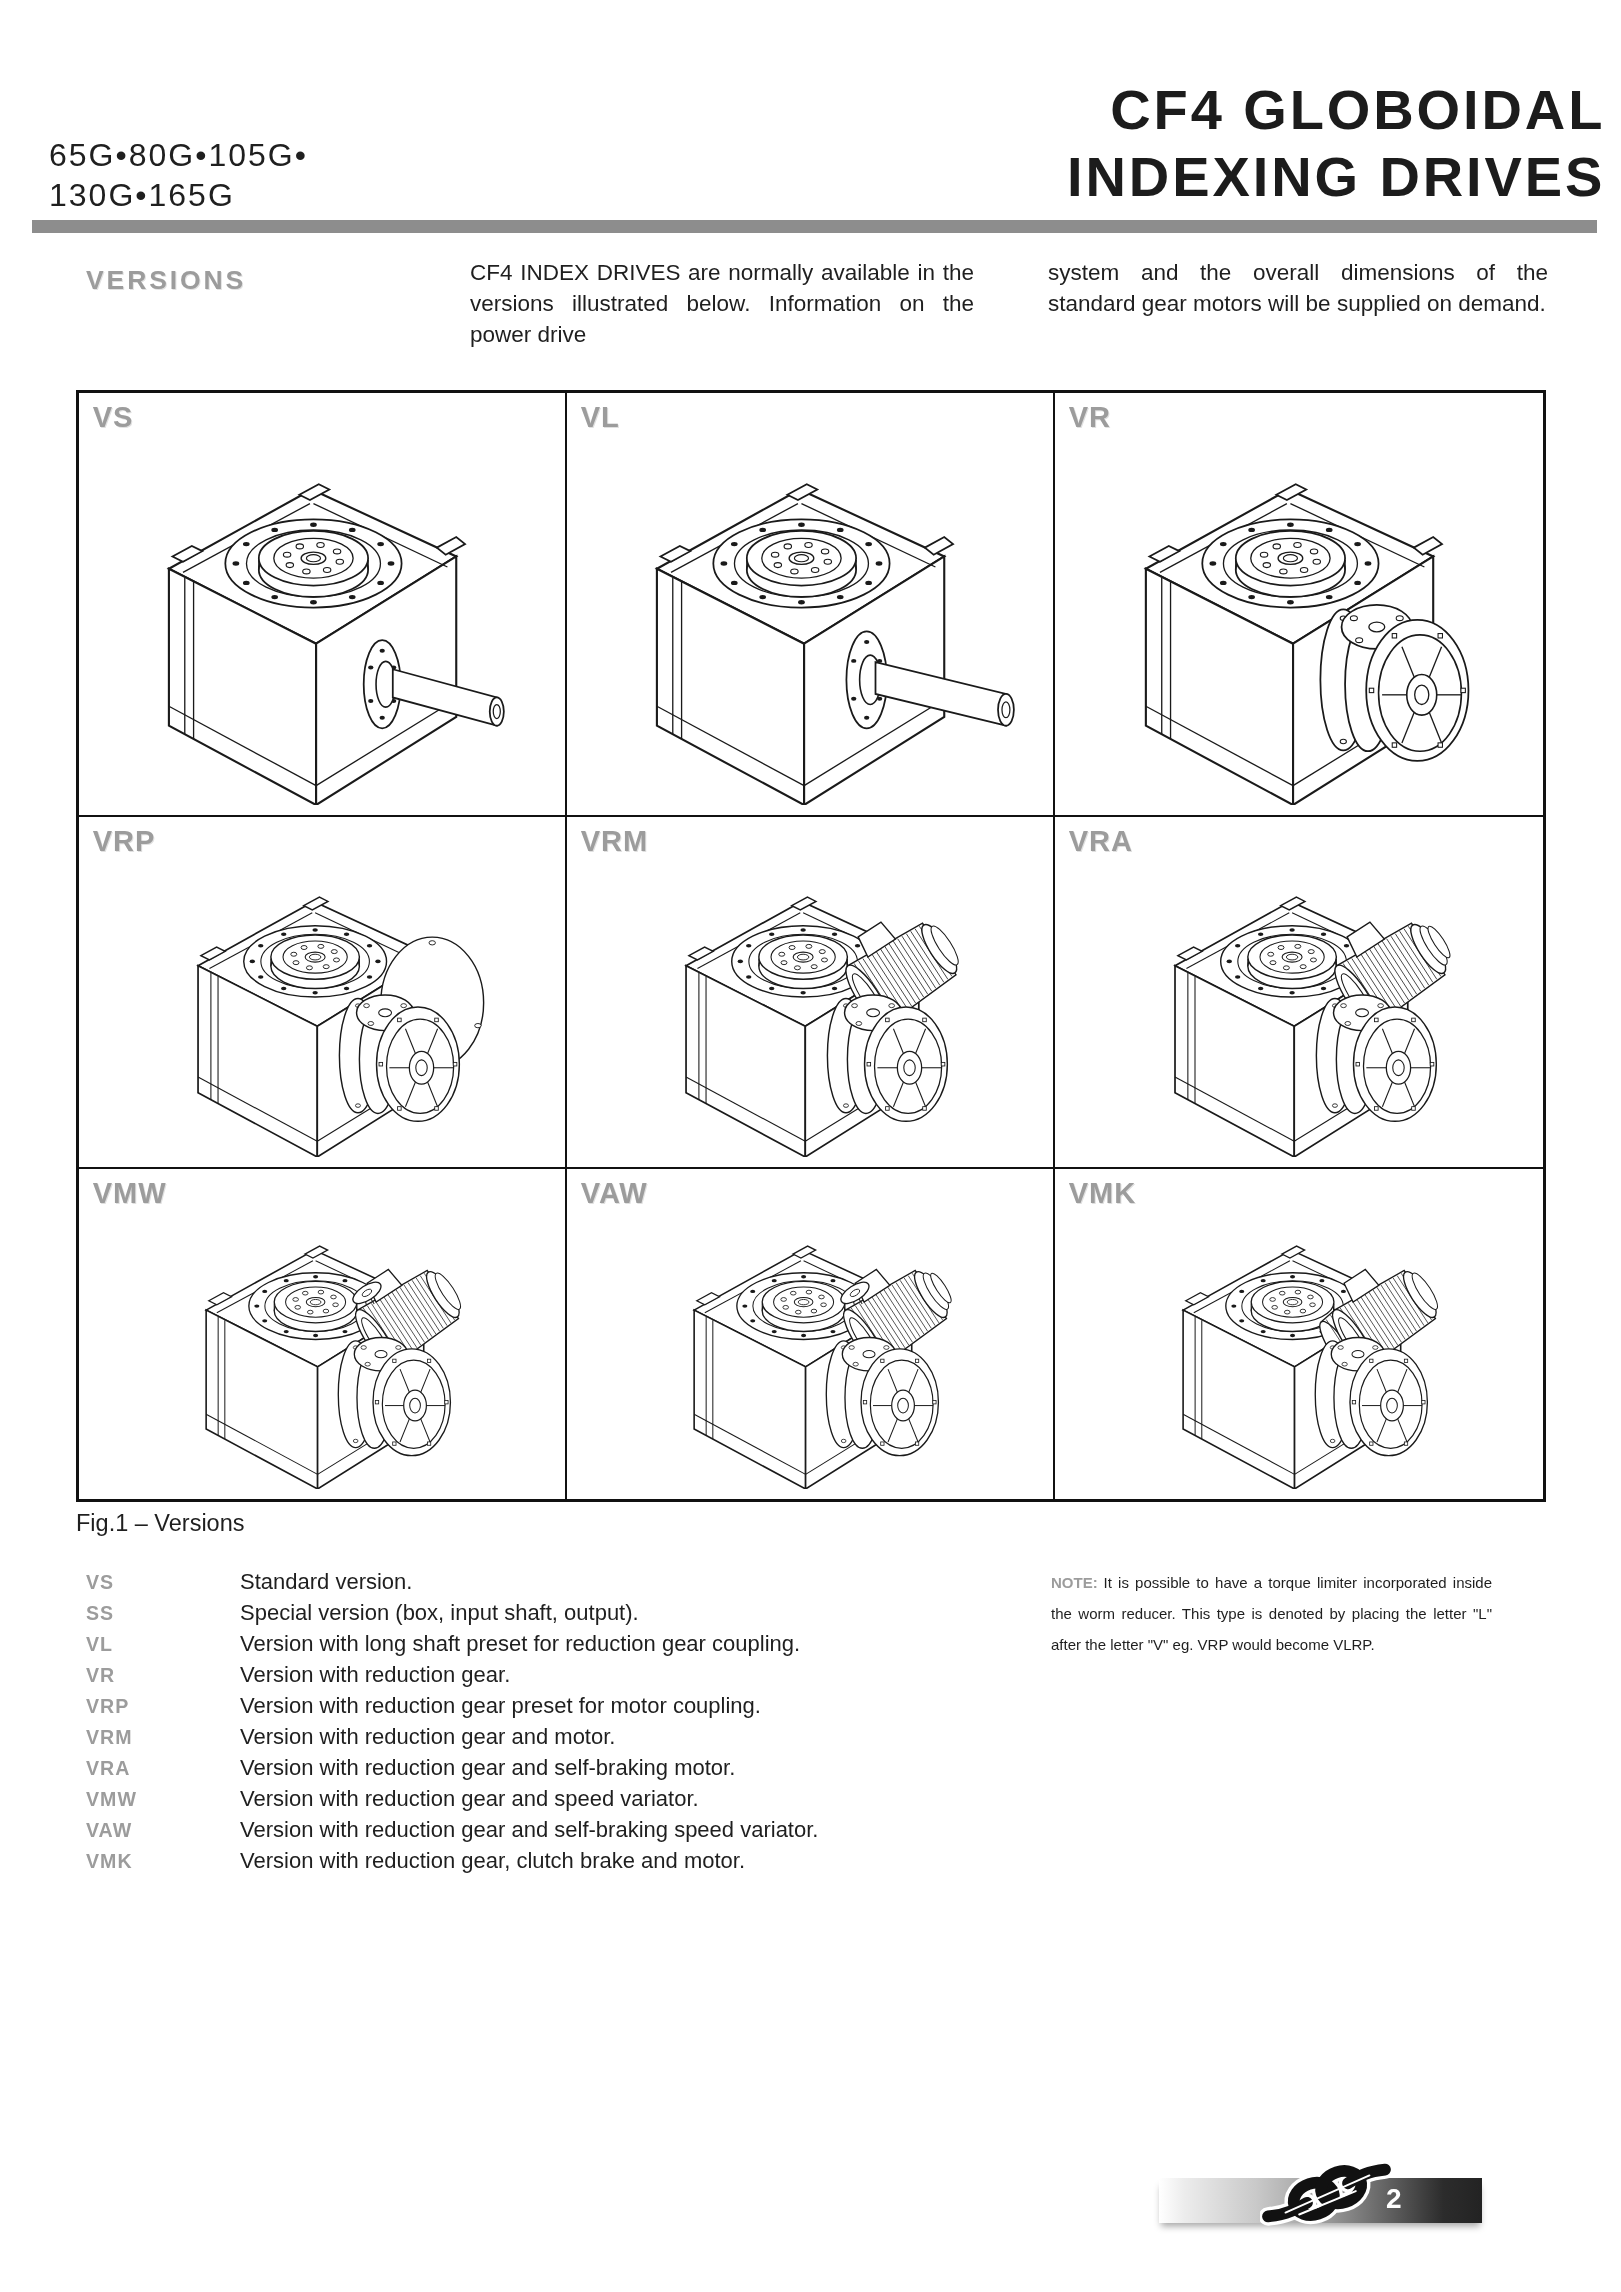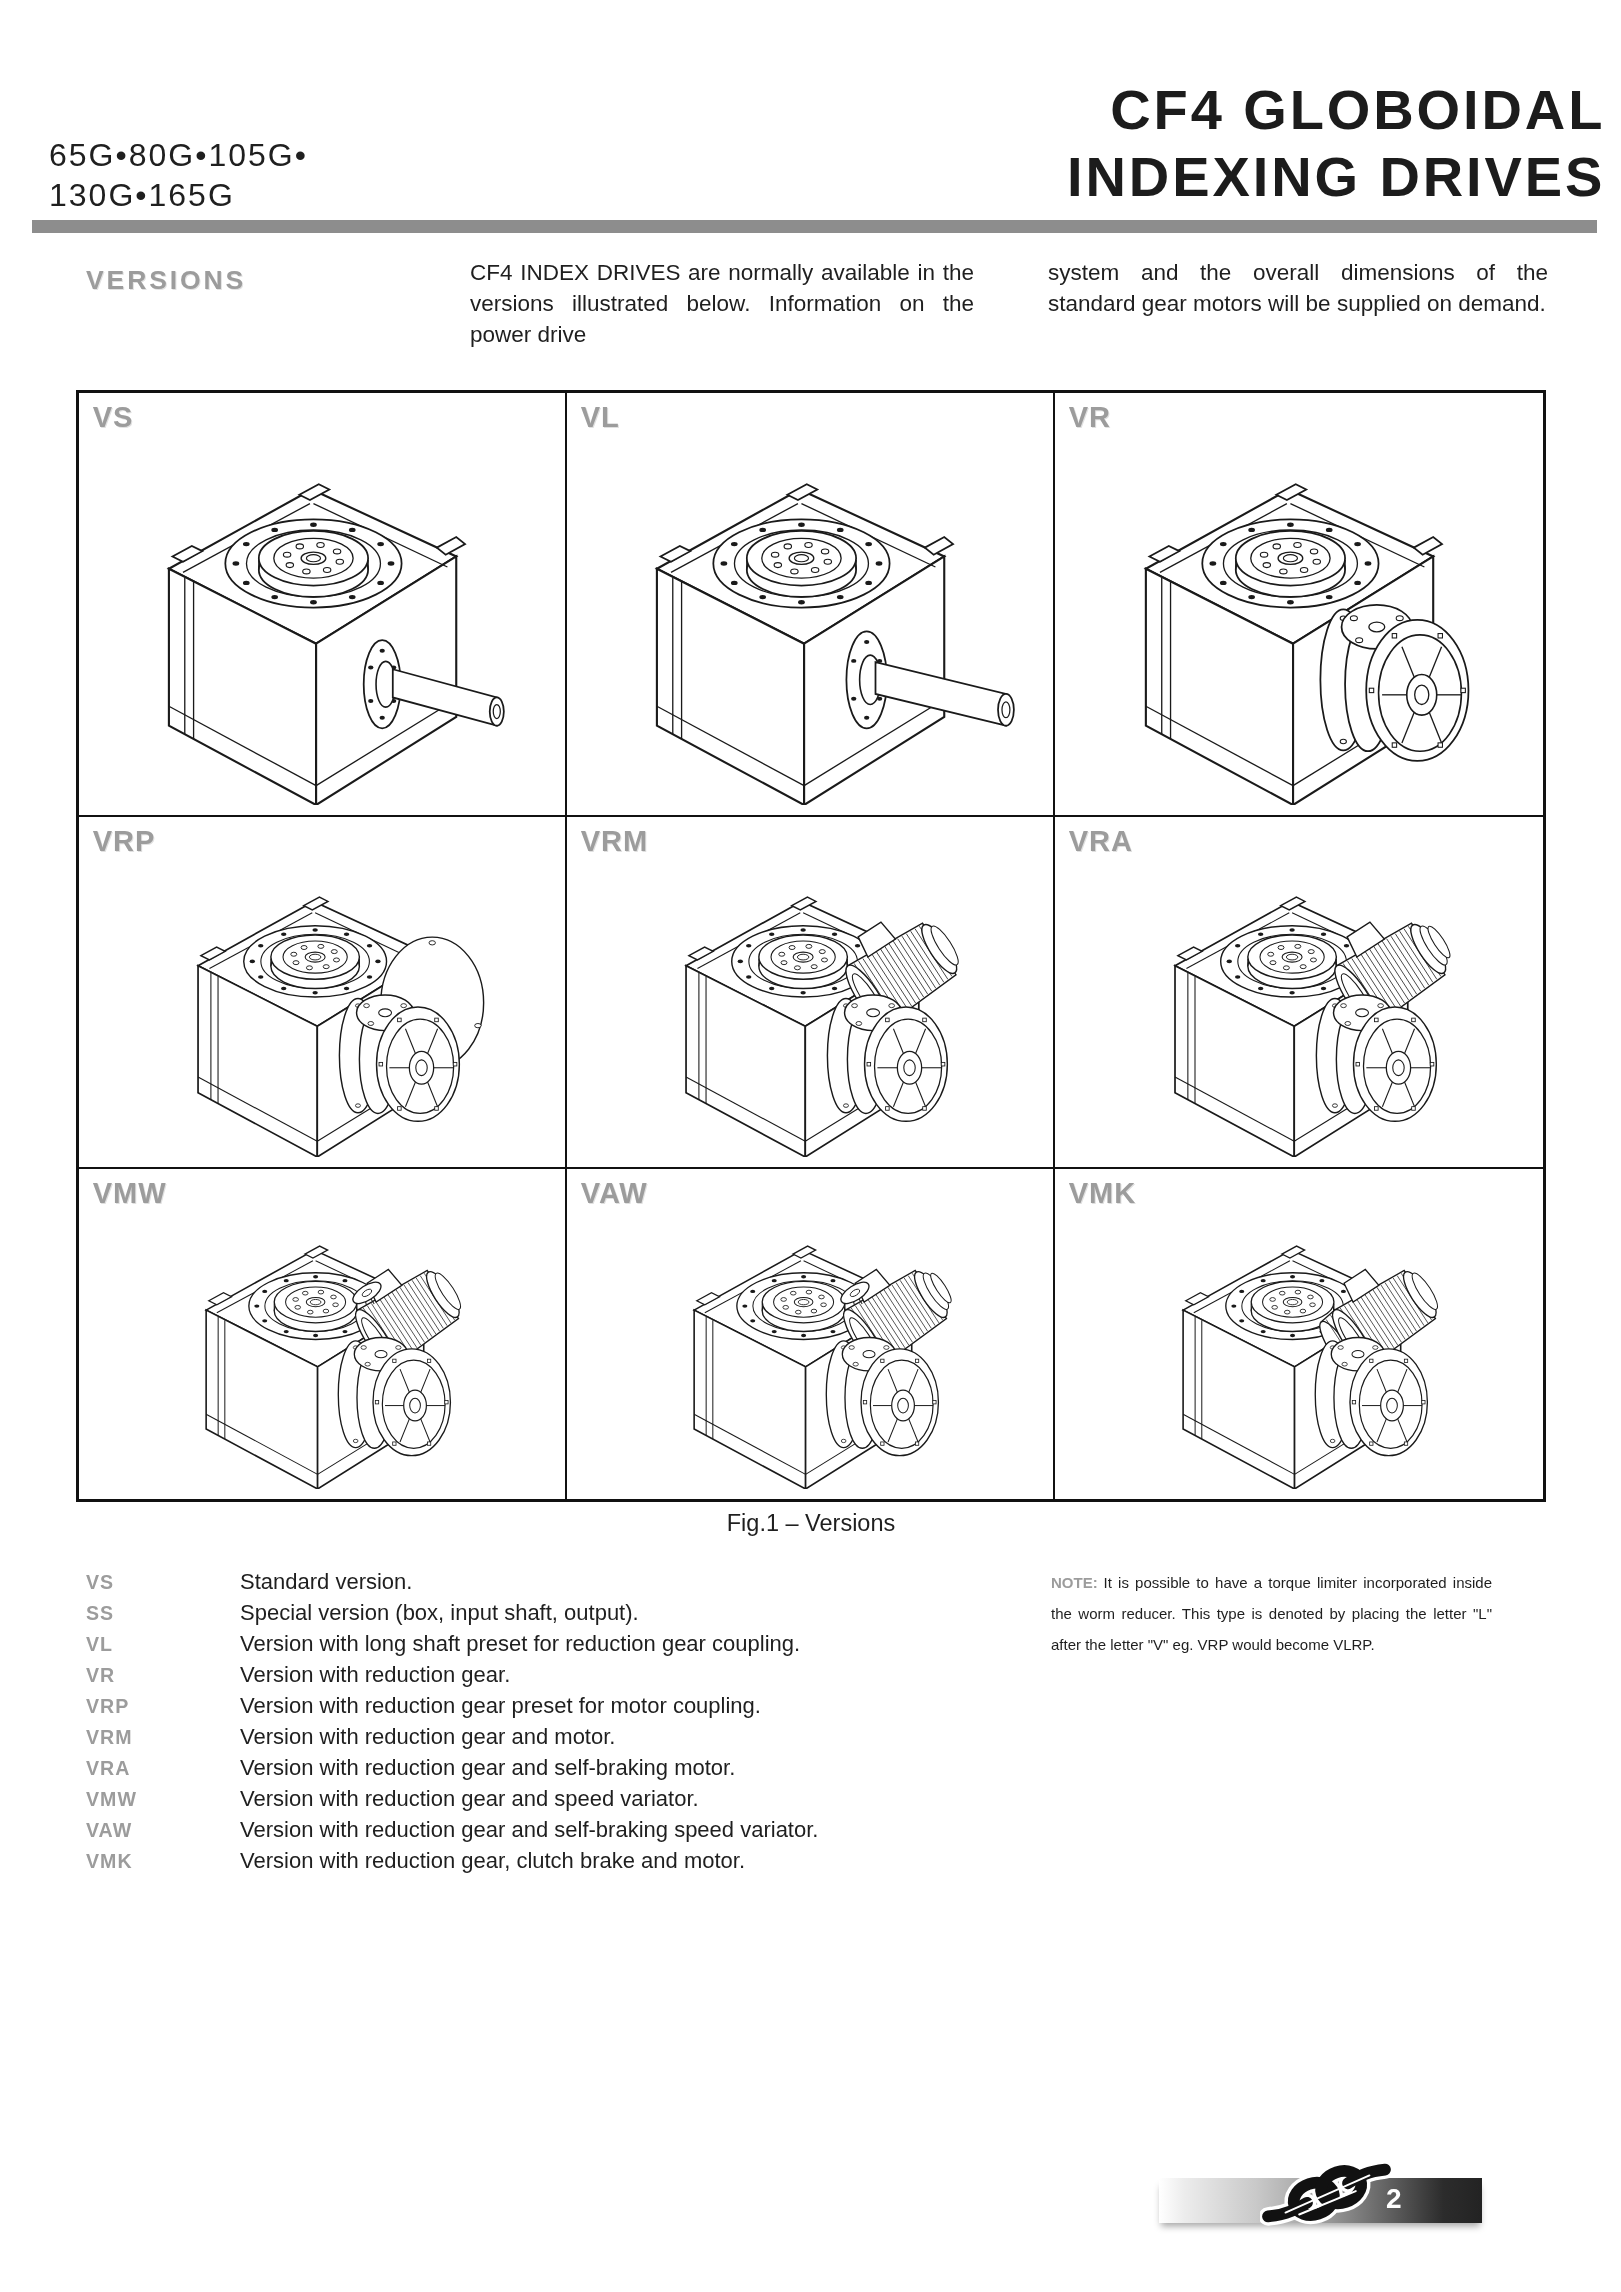--- a/index.html
+++ b/index.html
@@ -25,21 +25,21 @@
   .grid{position:absolute;left:76px;top:390px;width:1470px;height:1112px;box-sizing:border-box;
         border:3.9px solid #111;display:grid;grid-template-columns:1fr 1fr 1fr;
         grid-template-rows:424px 352px 1fr;background:#fff;}
   .cell{position:relative;box-sizing:border-box;overflow:hidden;}
   .cell:not(:nth-child(3n)){border-right:2.9px solid #111;}
   .cell:nth-child(-n+6){border-bottom:2.9px solid #111;}
   .cell-label{position:absolute;left:13.7px;top:7.8px;font-size:29px;font-weight:bold;letter-spacing:1px;
         color:#9c9c9c;text-shadow:1px 1px 0 #e0e0e0;z-index:2;}
   .cell svg{position:absolute;left:2%;top:33px;width:96%;height:calc(100% - 43px);}
 
-  .figure-caption{position:absolute;left:76px;top:1510px;width:1470px;margin:0;text-align:center;
+  .figure-caption{position:absolute;left:76px;top:1510px;width:1470px;margin:0;
         font-size:23.5px;color:#1f1f1f;}
 
   
   .legend{position:absolute;left:86px;top:1569px;}
   .legend-row{display:flex;height:31px;align-items:baseline;}
   .legend-code{width:154px;font-size:19.6px;font-weight:bold;color:#9c9c9c;letter-spacing:1px;}
   .legend-desc{font-size:22px;color:#1f1f1f;white-space:nowrap;}
 
   
   .note{position:absolute;left:1051px;top:1567px;width:441px;margin:0;font-size:15px;

